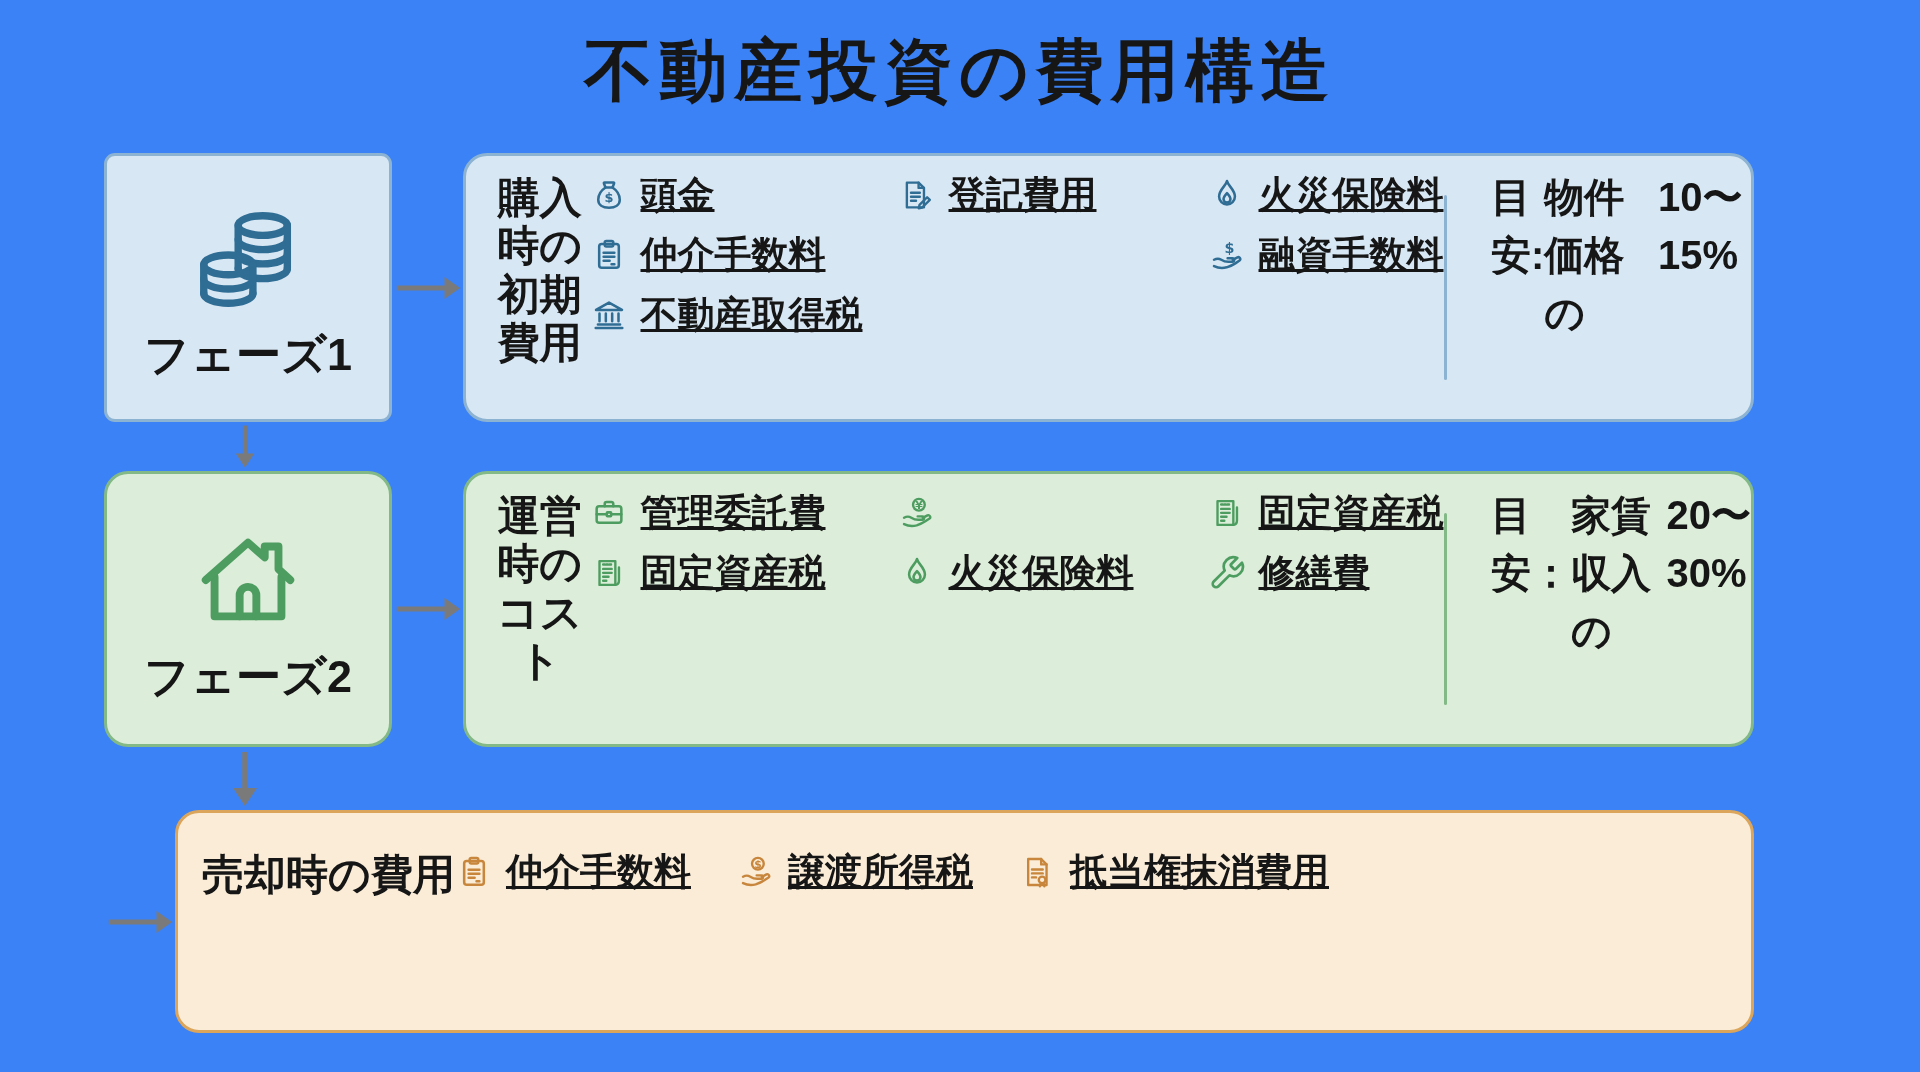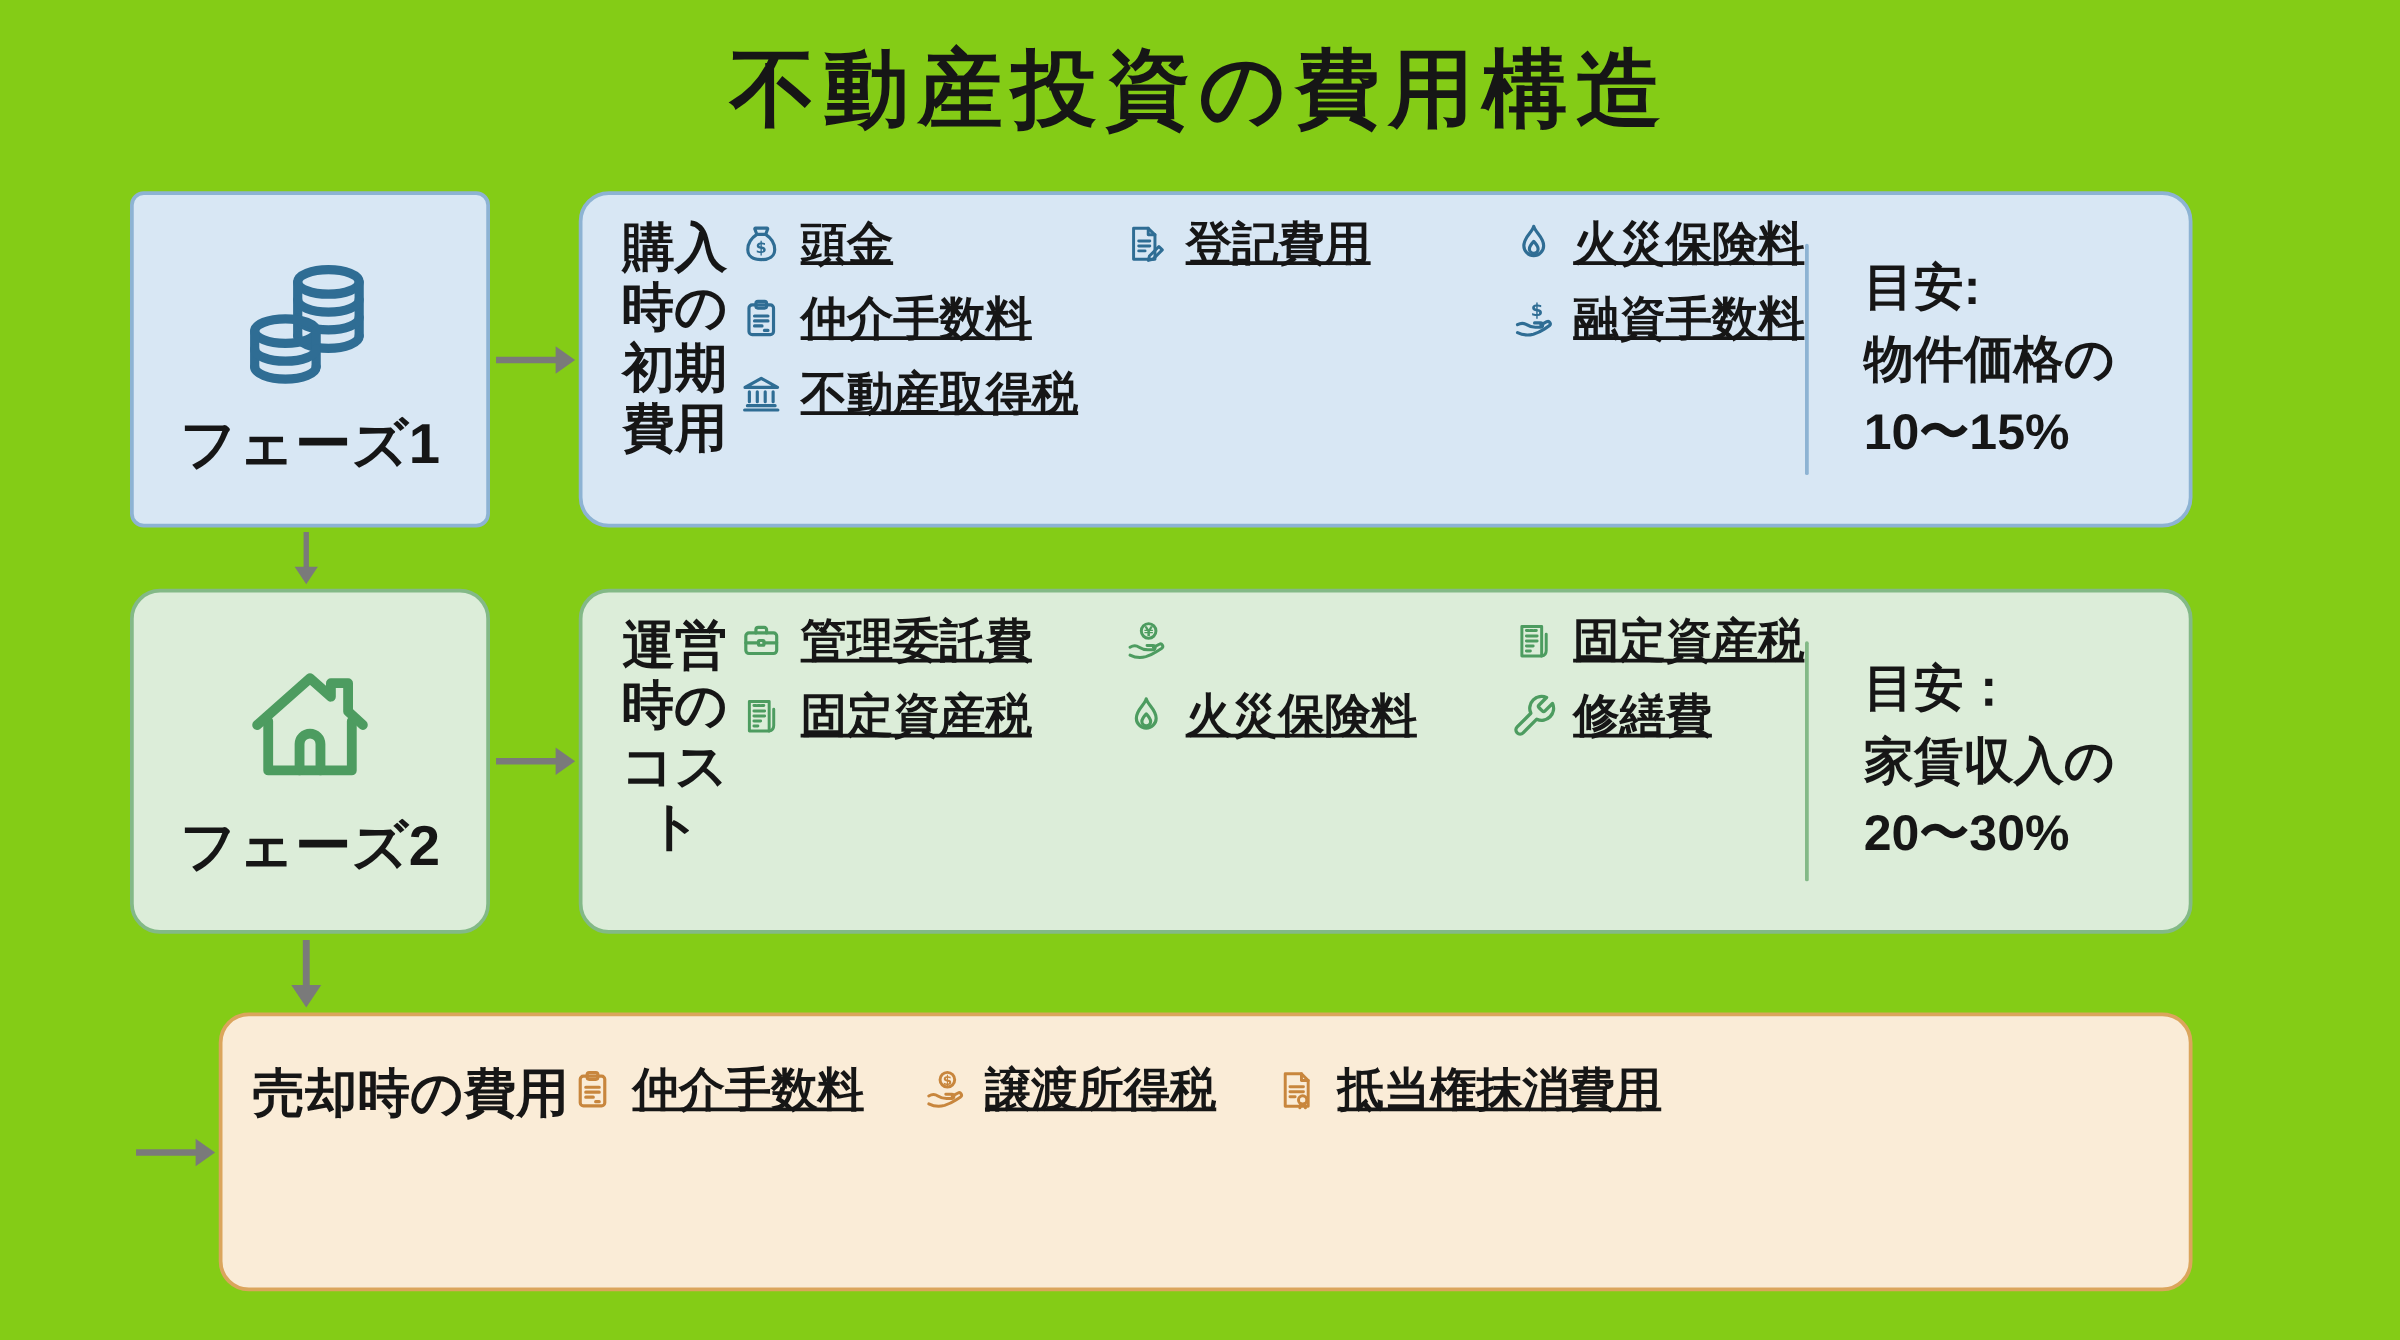--- a/index.html
+++ b/index.html
@@ -1,18 +1,18 @@
 <!DOCTYPE html>
 <html><head>
 <meta charset="utf-8">
 <style>
   html,body{margin:0;padding:0;background:#ffffff;}
   .canvas{
     position:relative;width:1920px;height:1072px;overflow:hidden;
-    background:#84cc16;color:#161616;
+    background:#3b82f6;color:#161616;
     font-family:"Liberation Sans","DejaVu Sans",sans-serif;
   }
   .page-title{
     position:absolute;top:26px;left:0;width:100%;
     text-align:center;font-size:68px;font-weight:800;letter-spacing:7px;margin:0;
   }
   
   .row{position:absolute;left:104px;right:166px;display:flex;align-items:stretch;}
   .row-1{top:153px;height:269px;}
   .row-2{top:471px;height:276px;}
@@ -39,21 +39,21 @@
   .box-main{flex:1;display:flex;flex-direction:row;padding-left:24px;min-width:0;}
   .box-title{margin:6px 0 12px;font-size:42px;font-weight:800;text-align:center;line-height:1.15;}
   .row-3 .box-title{margin-top:26px;}
   .items-grid{display:grid;grid-template-columns:308px 310px auto;row-gap:6px;align-content:start;}
   .items-row{display:flex;justify-content:center;gap:46px;margin-top:20px;}
   .item{display:flex;align-items:center;gap:13px;height:54px;text-decoration:underline;}
   .item-icon{width:38px;height:38px;flex:0 0 38px;display:block;}
   .item-label{font-size:37px;font-weight:800;white-space:nowrap;}
   .divider{flex:0 0 3.5px;border-radius:2px;margin:27px 0;}
   .box-aside{
-    flex:0 0 260px;padding-left:44px;display:flex;flex-direction:column;justify-content:center;
+    flex:0 0 260px;padding-left:44px;display:flex;flex-direction:row;justify-content:center;
     font-size:40px;font-weight:800;line-height:1.45;
   }
   .defs-holder{position:absolute;width:0;height:0;overflow:hidden;}
 </style>
 </head>
 <body>
 
 <svg class="defs-holder" aria-hidden="true">
   <defs>
     <symbol id="sym-coins" viewBox="0 0 24 24">

